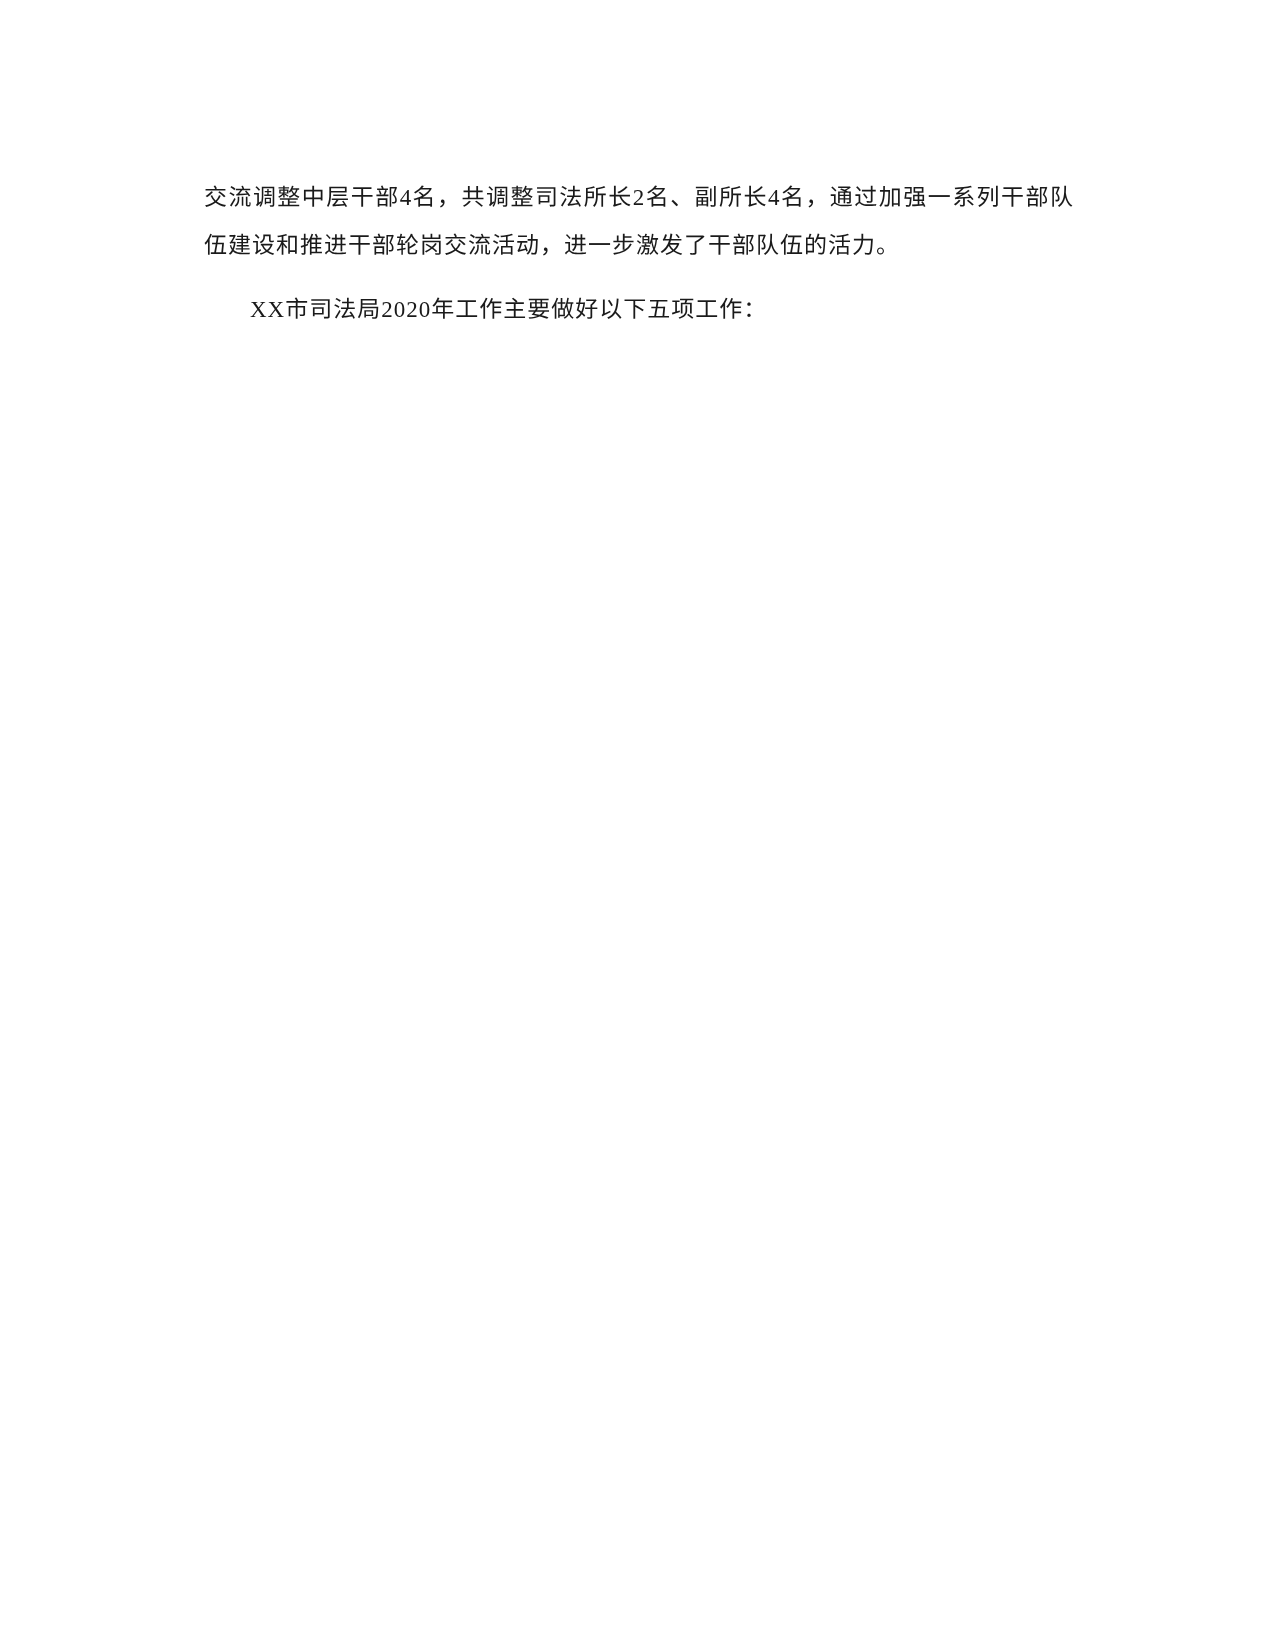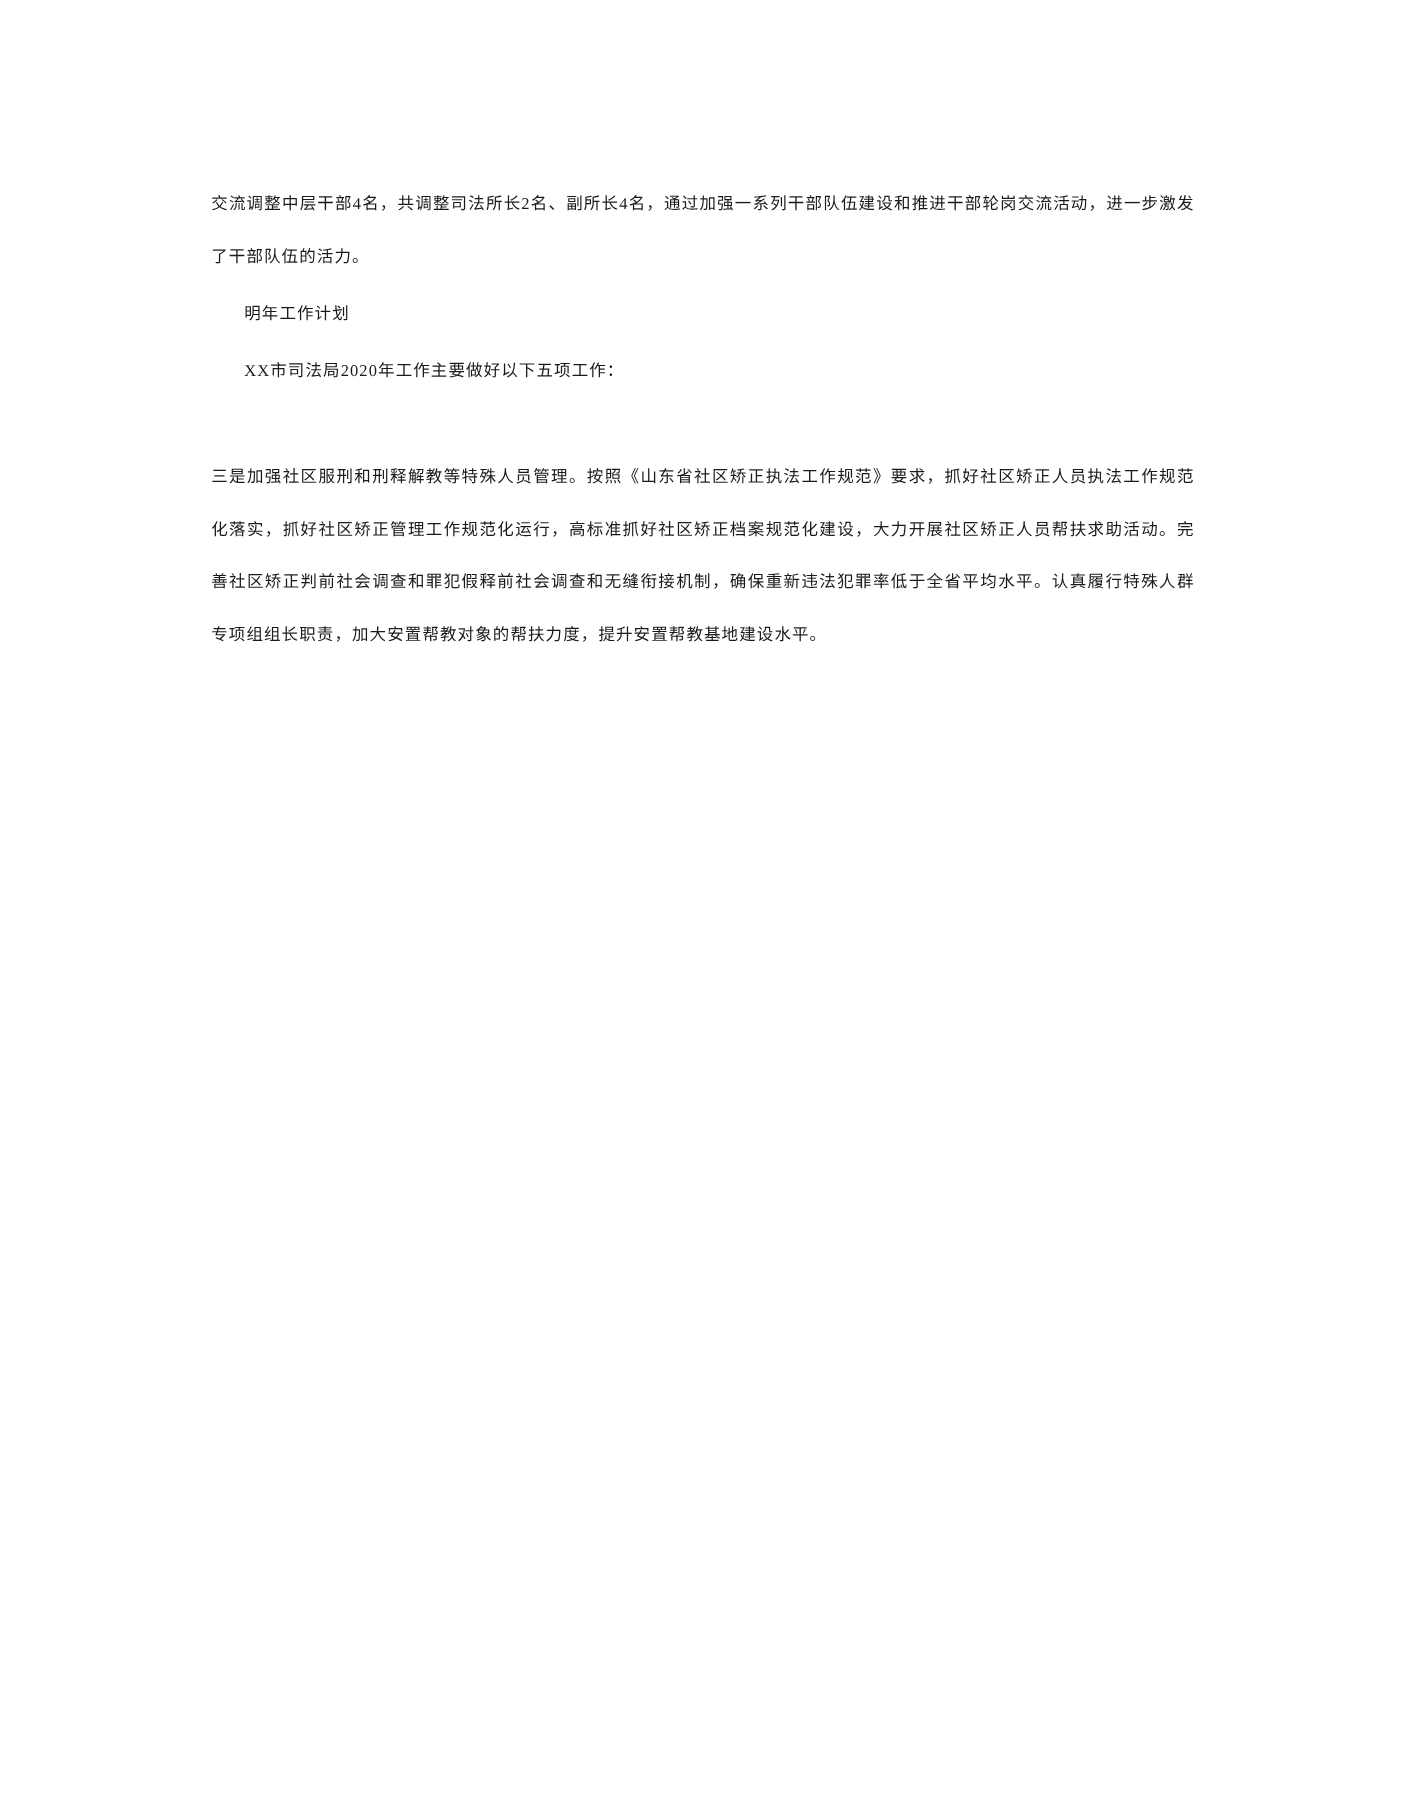--- a/index.html
+++ b/index.html
@@ -13,39 +13,37 @@
     overflow: hidden;
     font-family: "Liberation Serif", "DejaVu Serif", serif;
   }
   .doc-page {
     position: absolute;
     left: 188px;
     top: 158px;
     width: 902px;
   }
   .doc-par {
-    margin: 4px;
-    font-size: 15px;
+    margin: 16px;
+    font-size: 23px;
     line-height: 48px;
     letter-spacing: 1px;
     text-align: justify;
     word-break: break-all;
     line-break: anywhere;
     font-weight: 400;
   }
   .doc-par.indent {
     text-indent: 2em;
   }
   .doc-par.gap {
     margin-top: 48px;
   }
 </style>
 </head>
 <body style="background: rgb(255, 255, 255); color: rgb(26, 26, 26);">
 
 <div class="doc-page">
   <div>
       <p class="doc-par">交流调整中层干部4名，共调整司法所长2名、副所长4名，通过加强一系列干部队伍建设和推进干部轮岗交流活动，进一步激发了干部队伍的活力。</p>
-      <p class="doc-par indent">明年工作计划</p>
       <p class="doc-par indent">XX市司法局2020年工作主要做好以下五项工作：</p>
-      <p class="doc-par gap">三是加强社区服刑和刑释解教等特殊人员管理。按照《山东省社区矫正执法工作规范》要求，抓好社区矫正人员执法工作规范化落实，抓好社区矫正管理工作规范化运行，高标准抓好社区矫正档案规范化建设，大力开展社区矫正人员帮扶求助活动。完善社区矫正判前社会调查和罪犯假释前社会调查和无缝衔接机制，确保重新违法犯罪率低于全省平均水平。认真履行特殊人群专项组组长职责，加大安置帮教对象的帮扶力度，提升安置帮教基地建设水平。</p>
     </div>
 </div>
 
 </body></html>

